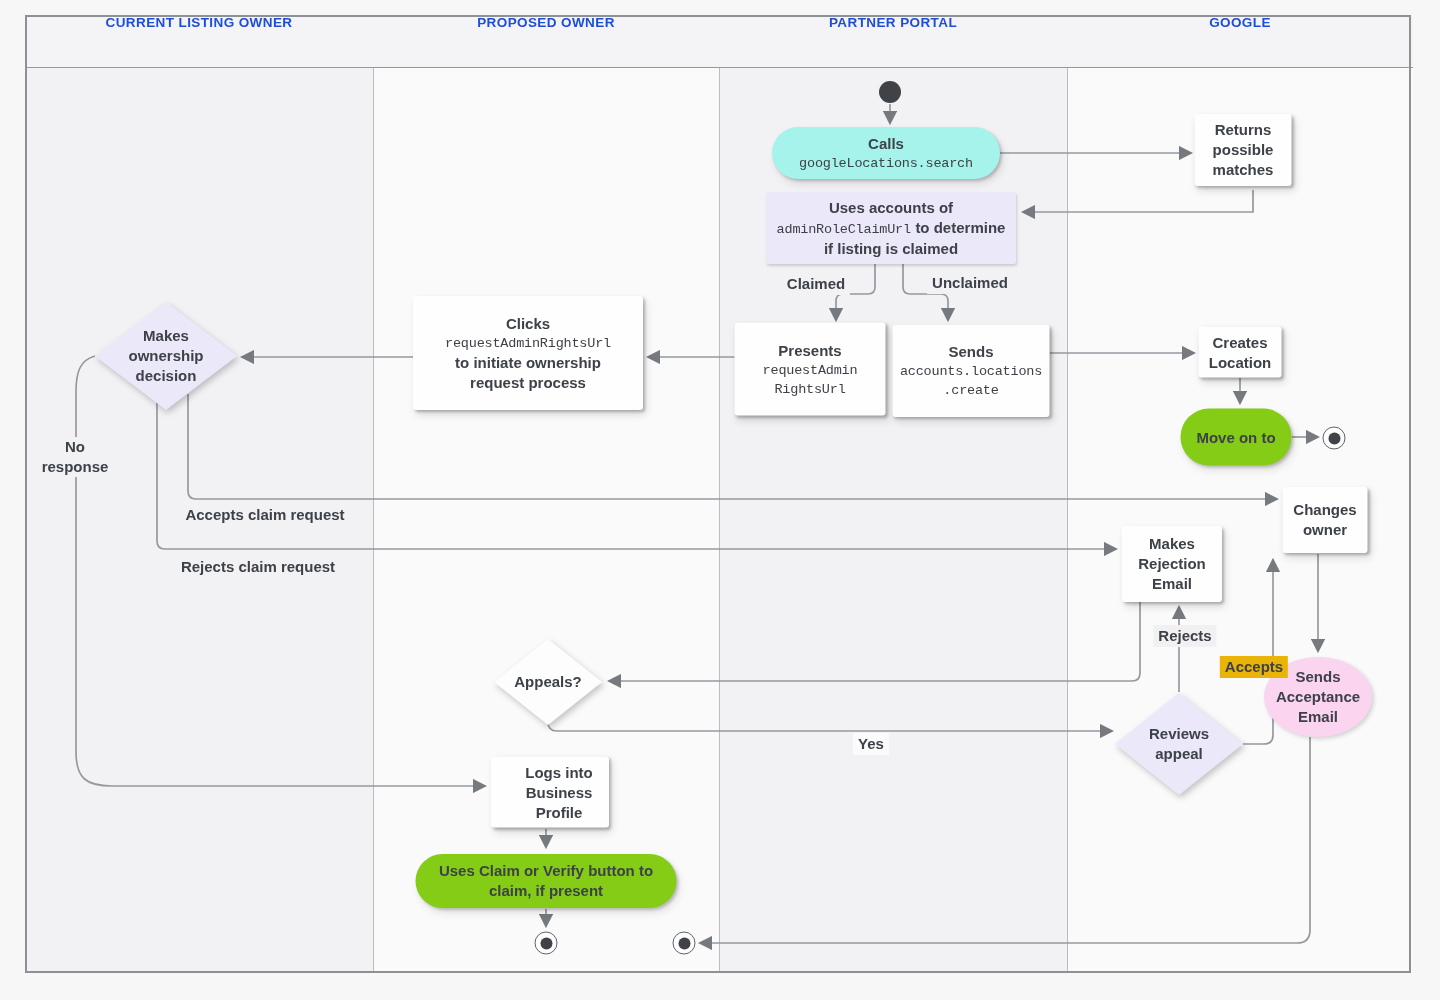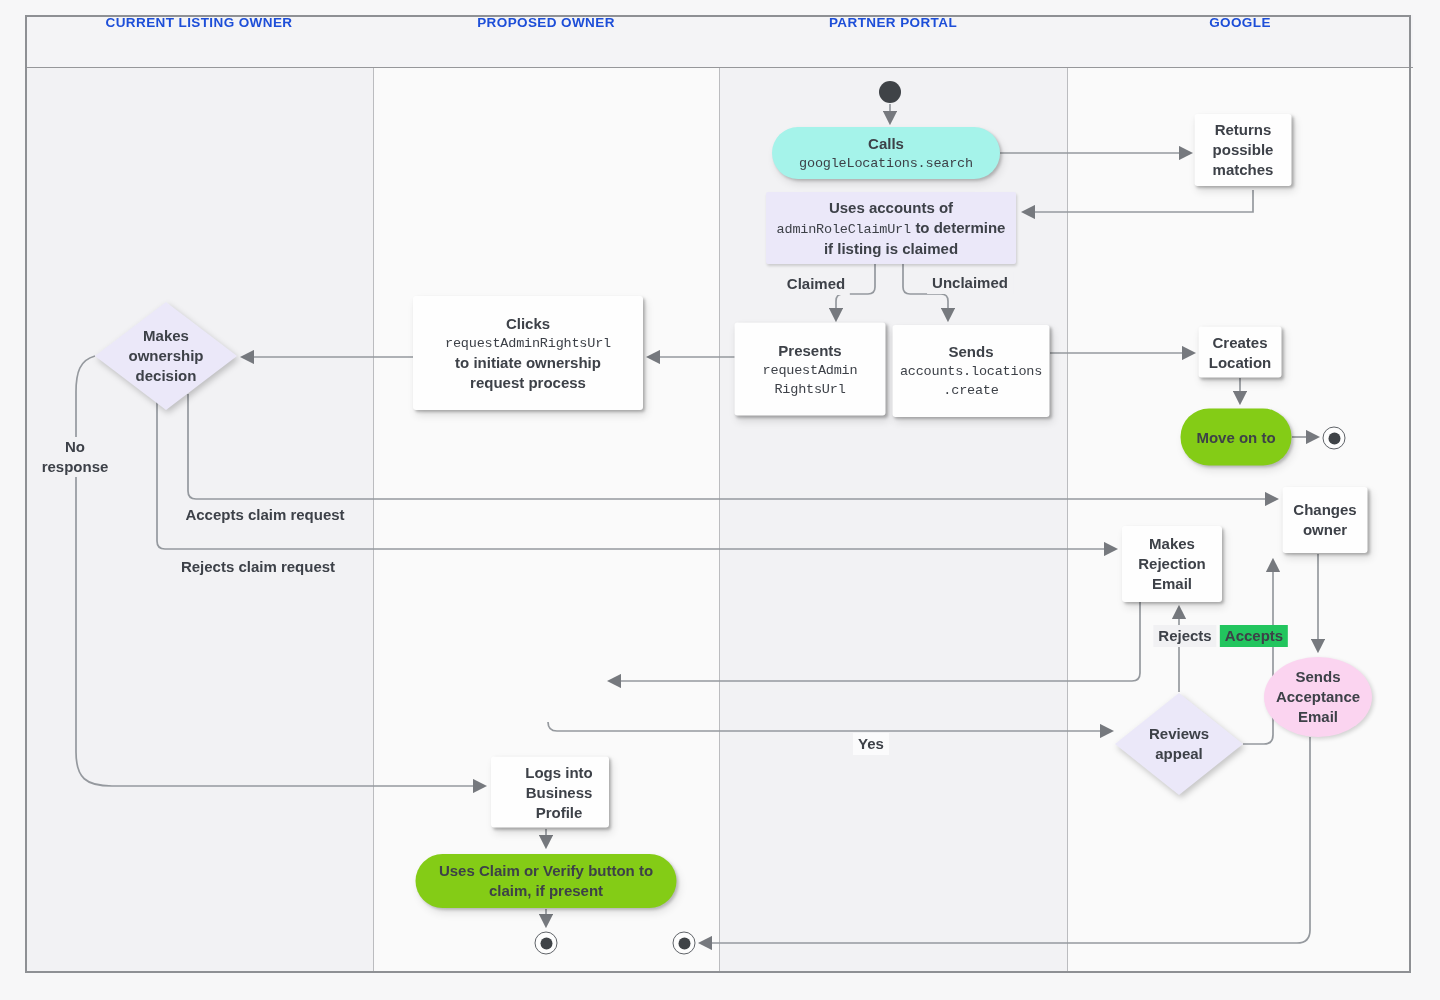--- a/index.html
+++ b/index.html
@@ -182,20 +182,24 @@
 
   <div class="node ellipse" style="left:1318px;top:697px;width:108px;height:80px;">
     <span class="t">Sends Acceptance Email</span>
   </div>
 
   <div class="node diamond-wrap" style="left:1179px;top:744px;width:128px;height:102px;">
     <div class="dshape lav"></div>
     <span class="t dtext" style="width:80px;">Reviews appeal</span>
   </div>
 
+  <div class="node diamond-wrap" style="left:548px;top:682px;width:108px;height:86px;">
+    <div class="dshape white"></div>
+    <span class="t dtext">Appeals?</span>
+  </div>
 
   <div class="node box" style="left:550px;top:792px;width:118px;height:71px;align-items:flex-end;">
     <span class="t" style="width:100px;">Logs into Business Profile</span>
   </div>
 
   <div class="node pill pinkbg" style="left:546px;top:881px;width:261px;height:54px;">
     <span class="t" style="width:240px;">Uses Claim or Verify button to claim, if present</span>
   </div>
 
   <div class="end-node" style="left:546px;top:943px;">
@@ -204,16 +208,16 @@
   <div class="end-node" style="left:684px;top:943px;">
     <span class="end-dot"></span>
   </div>
 
   <div class="edge-label" style="left:816px;top:284px;background:#f2f2f4;">Claimed</div>
   <div class="edge-label" style="left:970px;top:283px;background:#f2f2f4;">Unclaimed</div>
   <div class="edge-label wrap" style="left:75px;top:457px;width:84px;background:#f2f2f4;">No response</div>
   <div class="edge-label" style="left:265px;top:515px;background:#f2f2f4;">Accepts claim request</div>
   <div class="edge-label" style="left:258px;top:567px;background:#f2f2f4;">Rejects claim request</div>
   <div class="edge-label" style="left:1185px;top:636px;background:#f1f1f3;">Rejects</div>
-  <div class="edge-label" style="left:1254px;top:636px;background:#22c55e;">Accepts</div>
+  <div class="edge-label" style="left:1254px;top:667px;background:#eab308;">Accepts</div>
   <div class="edge-label" style="left:871px;top:744px;background:#fbfbfc;">Yes</div>
 
 </div>
 
 </body></html>

